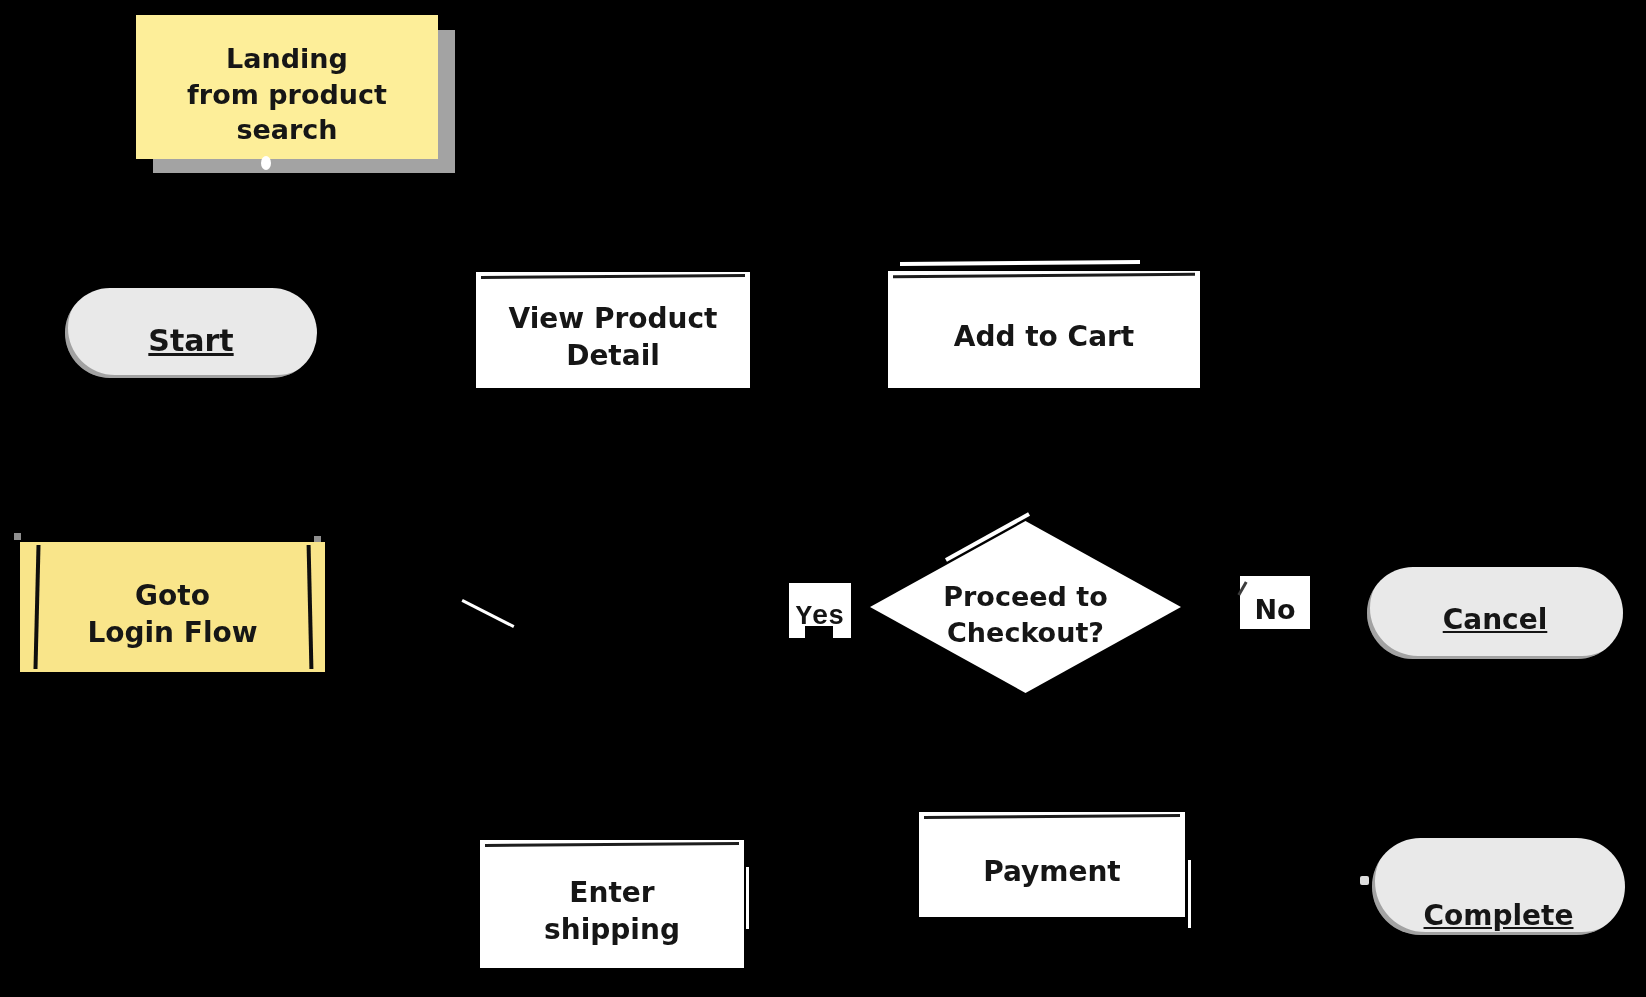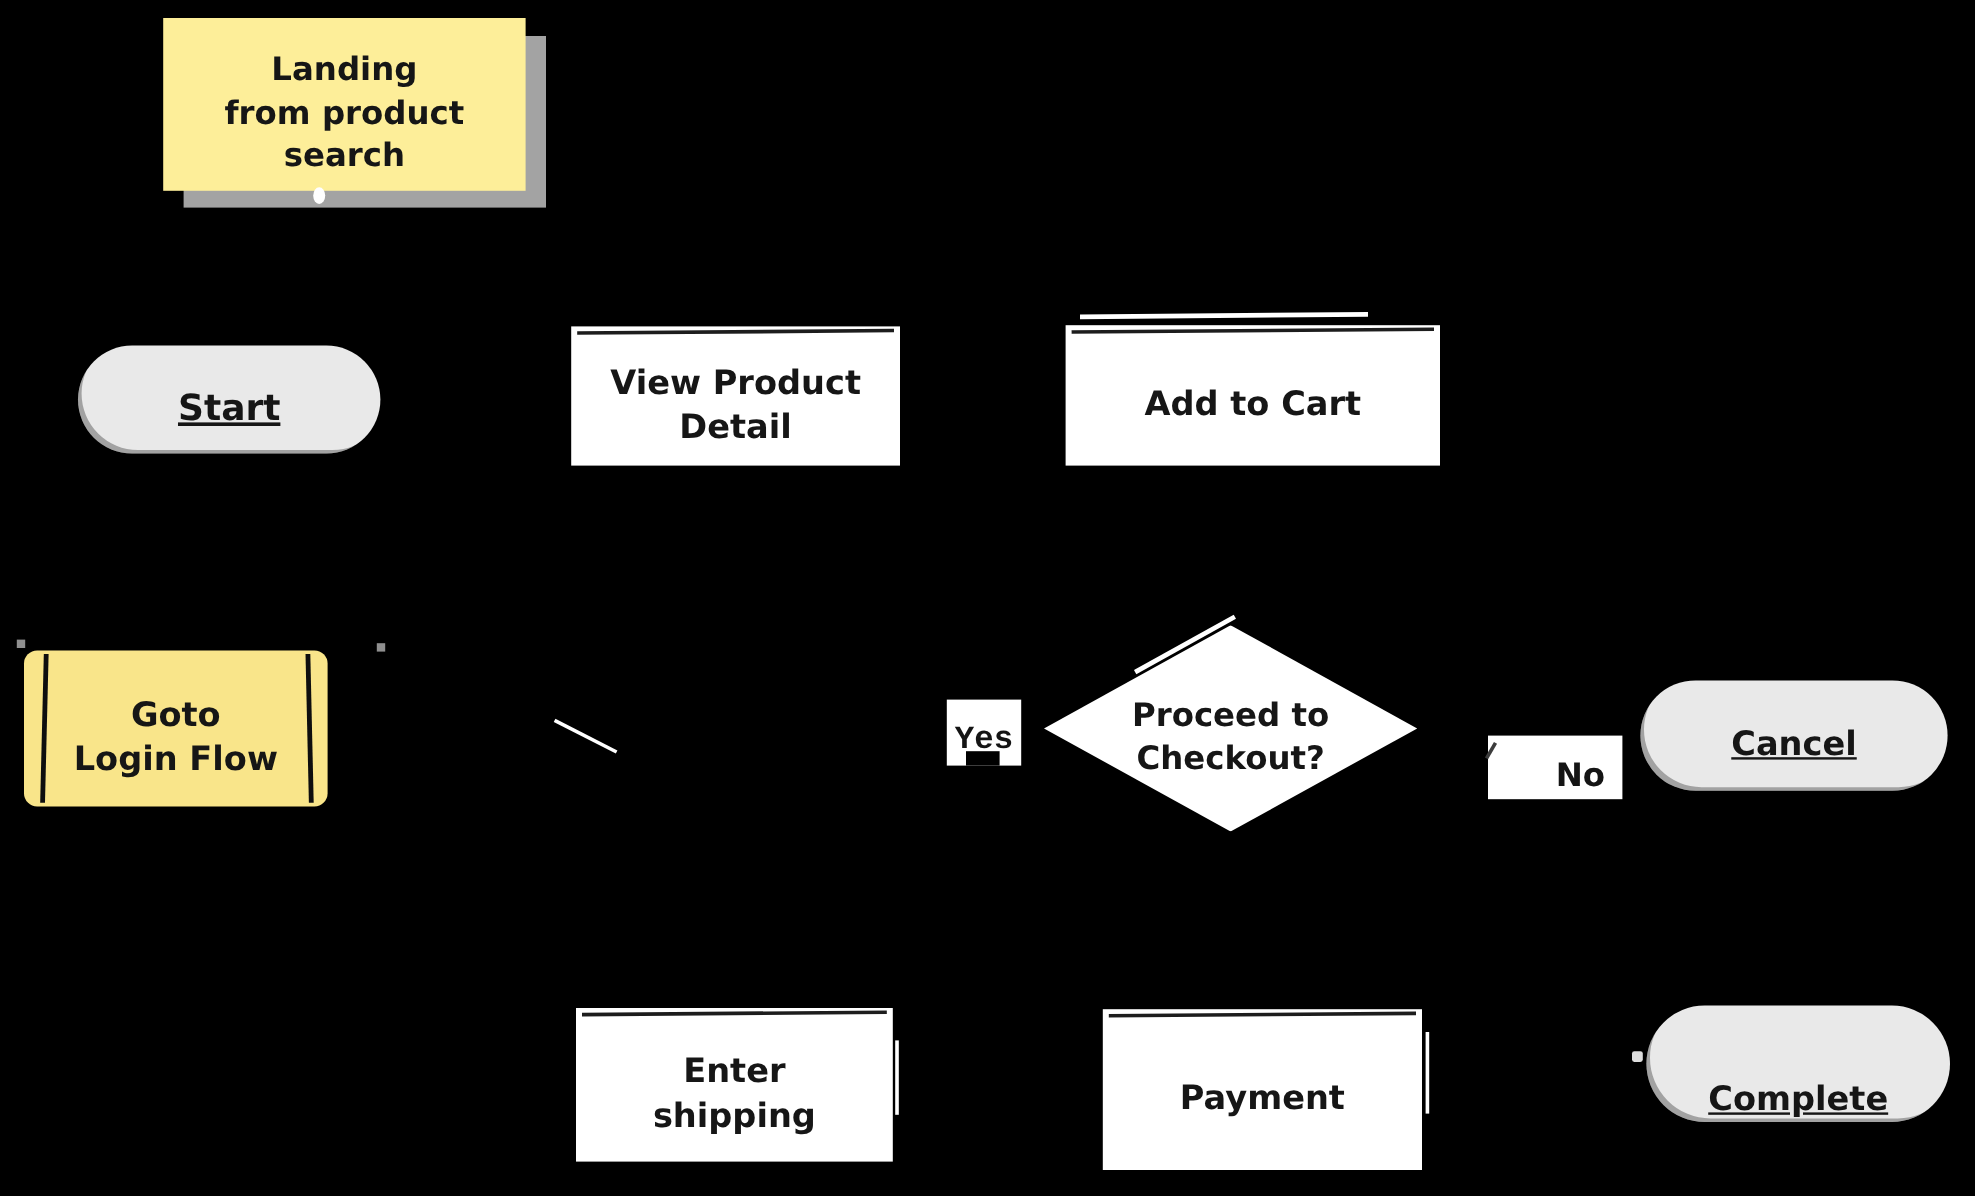--- a/index.html
+++ b/index.html
@@ -57,33 +57,33 @@
   .dot{position:absolute;border-radius:50%;}
   .handle{position:absolute;width:7px;height:7px;background:#8f8f8f;}
   
   #note-shadow{left:153px;top:30px;width:302px;height:143px;}
   #note{left:136px;top:15px;width:302px;height:144px;font-size:27px;}
   #note-dot{left:261px;top:156px;width:10px;height:14px;background:#fff;}
   #start{left:65px;top:288px;width:252px;height:90px;font-size:30px;}
   #view-product-detail{left:476px;top:272px;width:274px;height:116px;font-size:28px;}
   #add-to-cart{left:888px;top:271px;width:312px;height:117px;font-size:28px;}
   #sliver-add-to-cart{left:900px;top:261px;width:240px;height:4px;transform:rotate(-0.5deg);}
-  #goto-login-flow{left:20px;top:542px;width:253px;height:130px;font-size:28px;border-radius:11px;}
+  #goto-login-flow{left:20px;top:542px;width:305px;height:130px;font-size:28px;}
   #handle-goto-left{left:14px;top:533px;}
   #handle-goto-right{left:314px;top:536px;}
   #logged-in{left:467px;top:529px;width:298px;height:158px;font-size:27px;}
   #sliver-logged{left:459px;top:612px;width:58px;height:3px;transform:rotate(27deg);}
   #chip-yes{left:789px;top:583px;width:62px;height:55px;font-size:27px;font-family:Liberation Mono, monospace;}
   #proceed-to-checkout{left:870px;top:521px;width:311px;height:172px;font-size:27px;}
   #sliver-proceed{left:940px;top:535px;width:95px;height:4px;transform:rotate(-29deg);}
-  #chip-no{left:1240px;top:613px;width:70px;height:53px;font-size:27px;padding-left:42px;}
+  #chip-no{left:1240px;top:576px;width:70px;height:53px;font-size:27px;}
   #cancel{left:1367px;top:567px;width:256px;height:92px;font-size:28px;}
   #enter-shipping{left:480px;top:840px;width:264px;height:128px;font-size:28px;}
   #sliver-shipping{left:746px;top:867px;width:3px;height:62px;}
-  #payment{left:919px;top:841px;width:266px;height:134px;font-size:28px;}
+  #payment{left:919px;top:812px;width:266px;height:105px;font-size:28px;}
   #sliver-payment{left:1188px;top:860px;width:3px;height:68px;}
   #complete{left:1372px;top:838px;width:253px;height:97px;font-size:28px;align-items:flex-end;}
   #complete-dot{left:1360px;top:876px;width:9px;height:9px;background:#dedede;border-radius:2px;}
 </style>
 </head>
 <body>
 
 <div id="canvas">
 
   <div id="note-shadow" class="note-shadow"></div>

